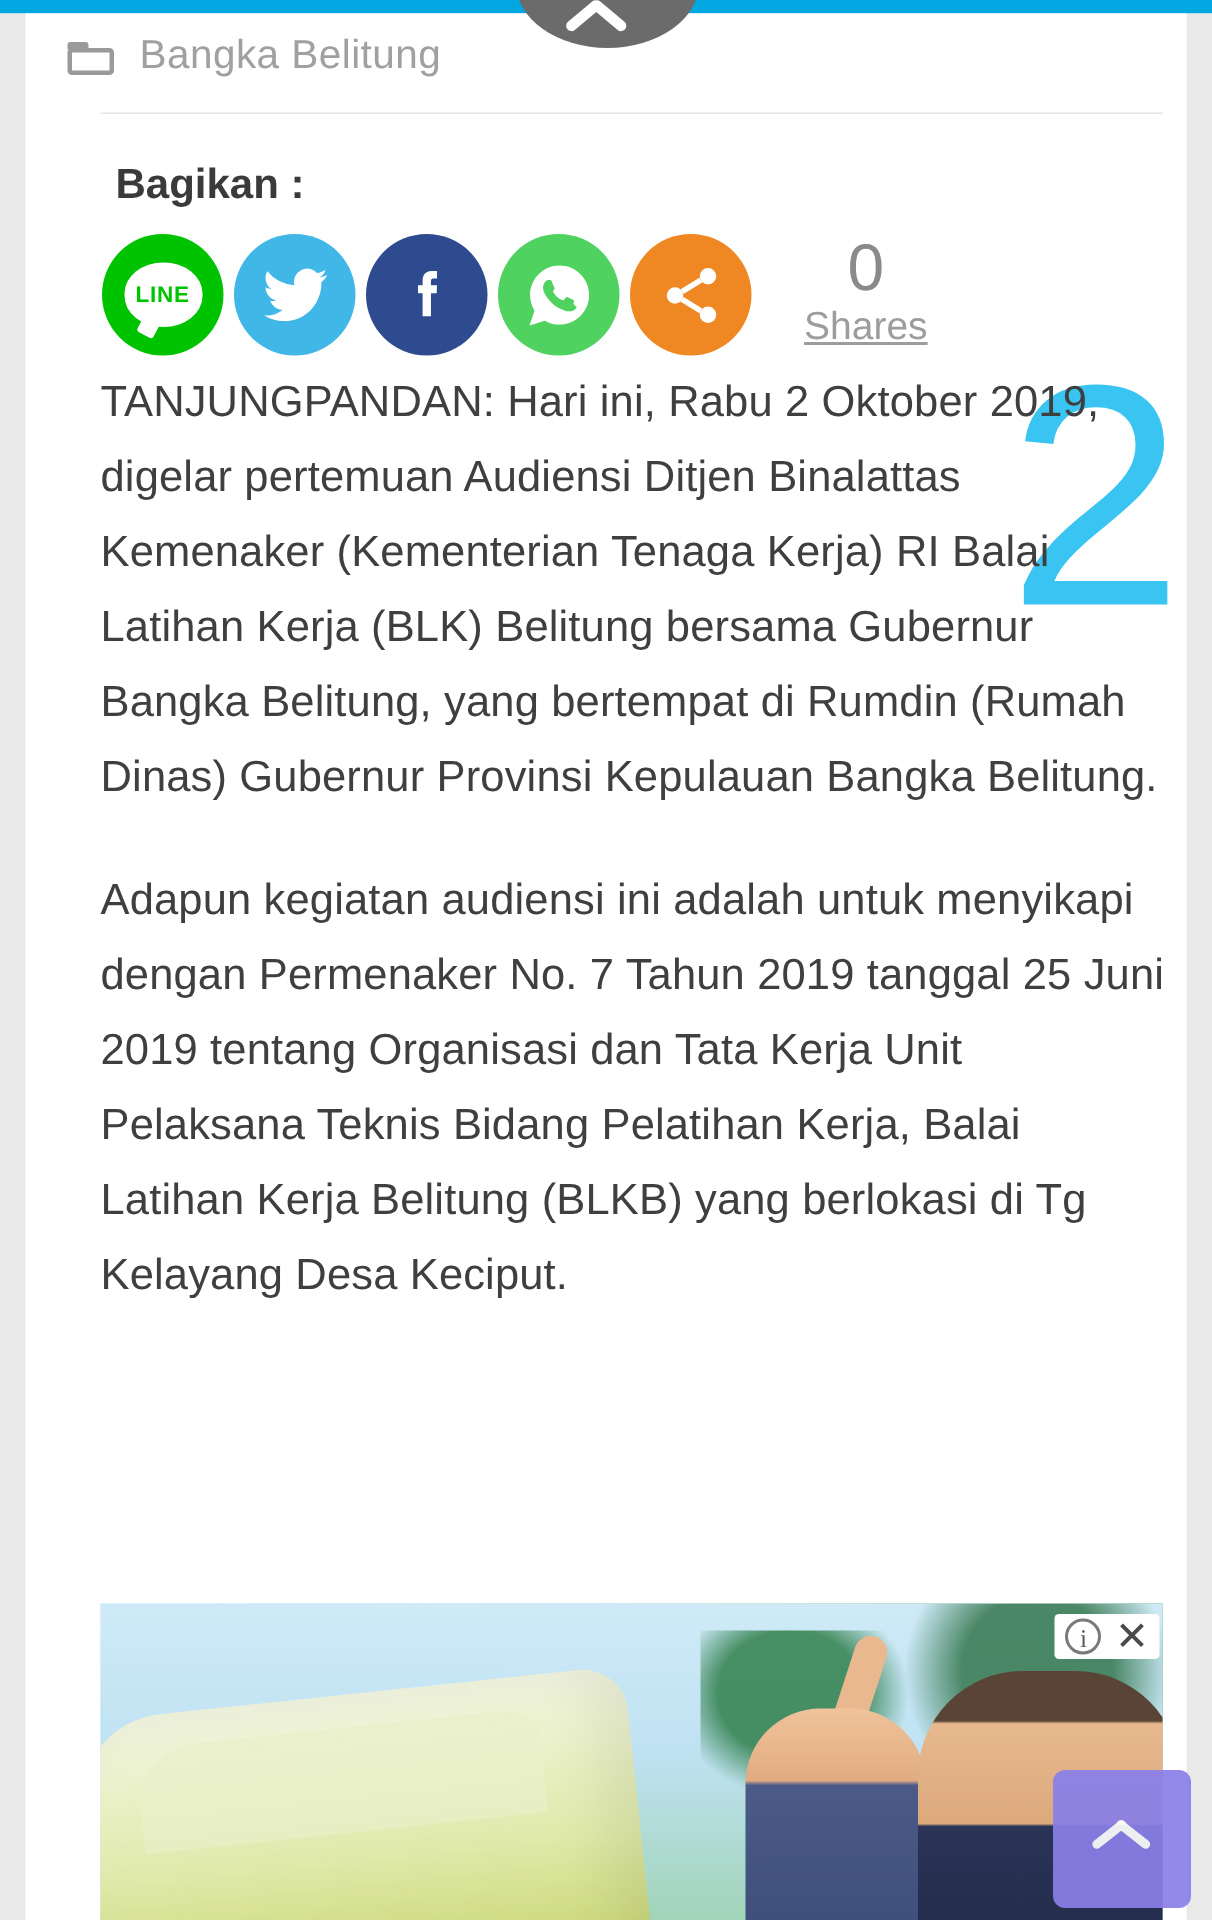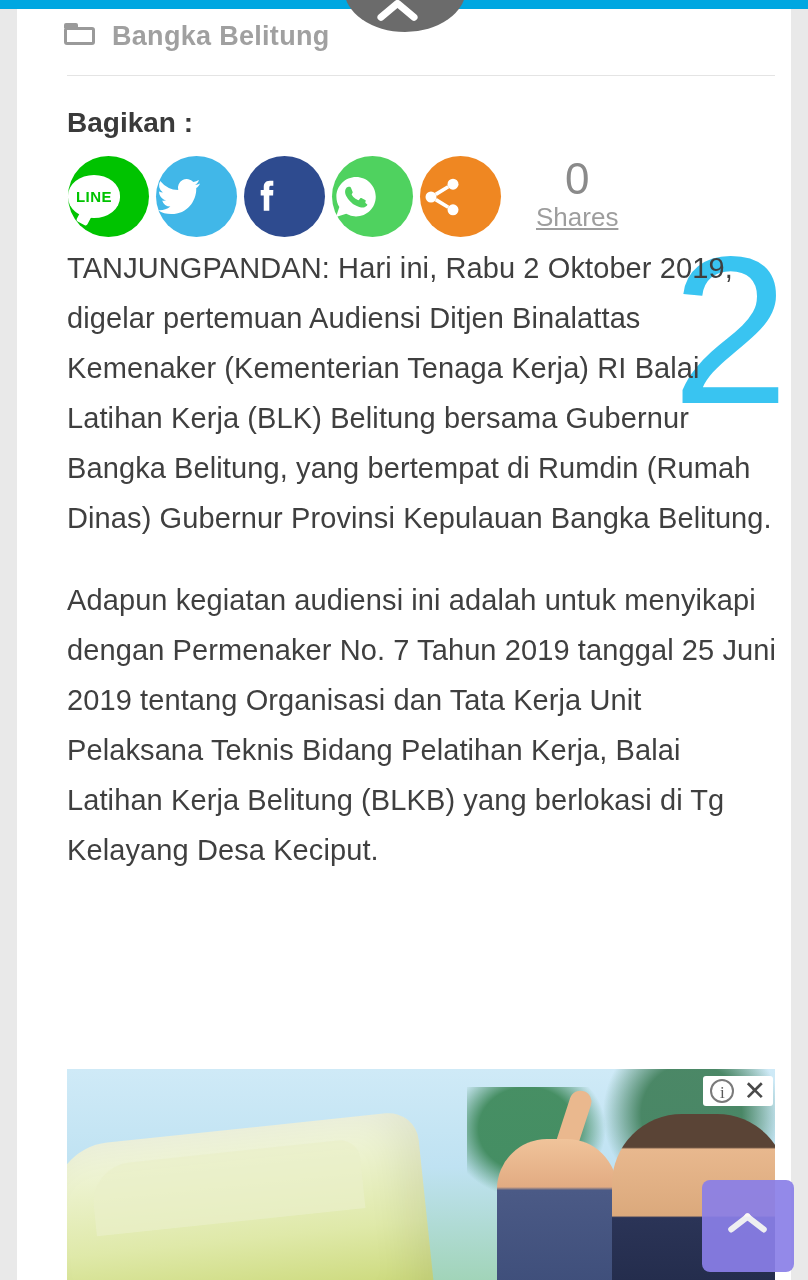--- a/index.html
+++ b/index.html
@@ -41,25 +41,24 @@
     width: 774px;
     height: 1271px;
     background: #ffffff;
     box-sizing: border-box;
   }
 
   
   .breadcrumb {
     position: absolute;
     top: 12px;
-    left: 47px;
-    display: flex;
-    align-items: flex-start;
+    left: 28px;
+    display: flex;
+    align-items: flex-end;
     gap: 14px;
-    font-weight: bold;
   }
   .folder-icon {
     width: 34px; height: 26px;
     position: relative;
     display: inline-block;
   }
   .folder-icon .tab {
     position: absolute;
     left: 0; top: 2px;
     width: 14px; height: 5px;
@@ -124,40 +123,40 @@
   }
   .collapse-tab .chev::after {
     left: 14px;
     transform: rotate(40deg);
   }
 
   
   .share-title {
     position: absolute;
     top: 98px;
-    left: 50px;
+    left: 60px;
     font-size: 28px;
     font-weight: bold;
     color: #3a3a3a;
   }
   .share-row {
     position: absolute;
     top: 147px;
     left: 51px;
     display: flex;
     align-items: flex-start;
     gap: 7px;
   }
   .share-btn {
     width: 81px;
     height: 81px;
     border-radius: 50%;
     display: flex;
     align-items: center;
-    justify-content: flex-start;
+    justify-content: center;
     position: relative;
     cursor: pointer;
   }
   .share-line { background: #00c300; }
   .share-twitter { background: #41b7e8; }
   .share-facebook { background: #2e4b8f; }
   .share-whatsapp { background: #4fd25f; }
   .share-more { background: #ef8722; }
 
   .line-bubble {

